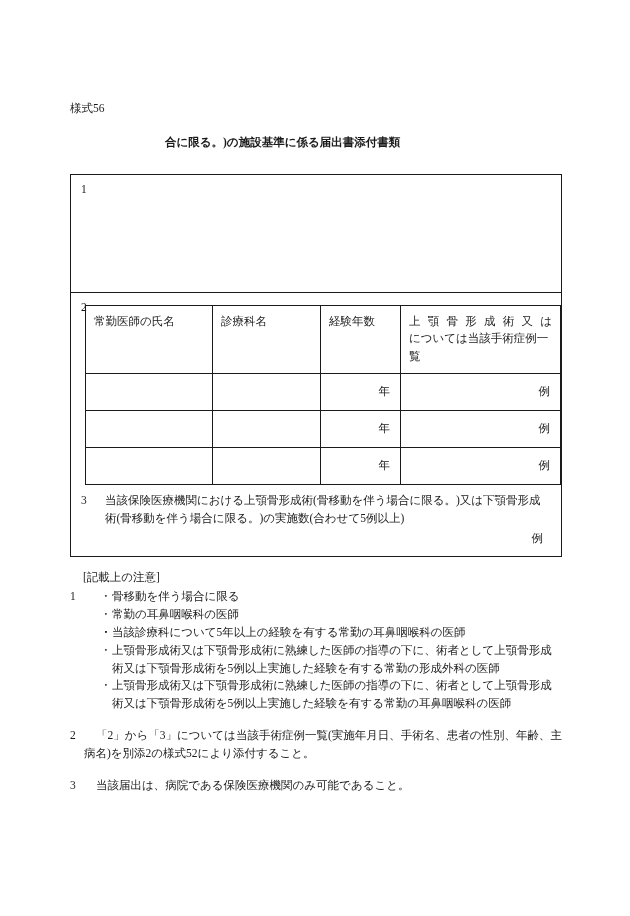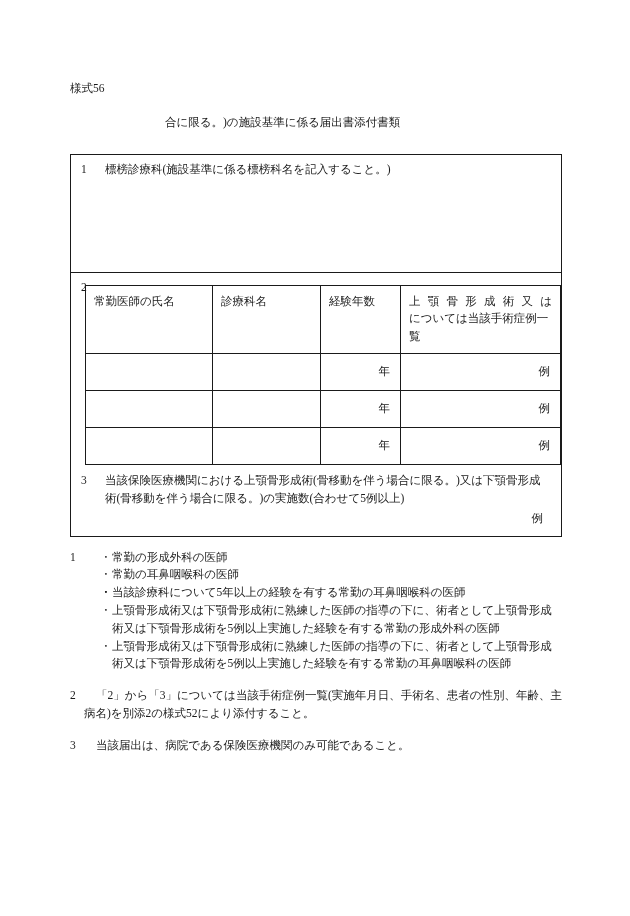--- a/index.html
+++ b/index.html
@@ -9,27 +9,27 @@
     color: #1a1a1a;
     font-family: "Liberation Serif", "DejaVu Serif", serif;
     font-size: 11.5px;
     line-height: 1.55;
     overflow: hidden;
   }
   p { margin: 0; }
   .page {
     box-sizing: border-box;
     width: 630px; height: 916px;
-    padding: 80px 68px 0 70px;
+    padding: 100px 68px 0 70px;
     overflow: hidden;
   }
   .form-number { }
   .doc-title { margin-top: 16px; }
   .doc-title .t1 { margin-left: 45px; }
-  .doc-title .t2 { margin-left: 95px; }
+  .doc-title .t2 { margin-left: 95px; font-weight: bold; }
 
   .main-box {
     margin-top: 22px;
     border: 1.5px solid #1a1a1a;
   }
   .sec1 {
     height: 118px;
     border-bottom: 1px solid #1a1a1a;
     padding: 6px 10px;
     box-sizing: border-box;
@@ -82,21 +82,20 @@
 
   <div class="doc-title">
     <div class="t2">合に限る。)の施設基準に係る届出書添付書類</div>
   </div>
 
   <div class="main-box">
 
     <div class="sec1">
       <p class="hang">
         <span class="num">1</span>
-        <span>標榜診療科(施設基準に係る標榜科名を記入すること。)</span>
       </p>
     </div>
 
     <div class="sec2">
       <p class="hang sec2-label">
         <span class="num">2</span>
       </p>
 
       <table class="doc-table">
         <colgroup>
@@ -143,28 +142,29 @@
       <p class="hang">
         <span class="num">3</span>
         <span>当該保険医療機関における上顎骨形成術(骨移動を伴う場合に限る。)又は下顎骨形成術(骨移動を伴う場合に限る。)の実施数(合わせて5例以上)</span>
       </p>
       <div class="unit-right">例</div>
     </div>
 
   </div>
 
   <div class="notes">
+    <div class="notes-header">[記載上の注意]</div>
 
     <p class="note">
       <span class="num">1</span>
     </p>
 
     <div class="bullets">
       <p class="bullet">
-        <span class="marker">・</span><span>常勤の形成外科の医師</span>
+        <span class="marker">・</span><span>骨移動を伴う場合に限る</span>
       </p>
       <p class="bullet">
         <span class="marker">・</span><span>常勤の耳鼻咽喉科の医師</span>
       </p>
       <p class="bullet">
         <span class="marker">・</span>
       </p>
       <p class="bullet">
         <span class="marker">・</span><span>当該診療科について5年以上の経験を有する常勤の耳鼻咽喉科の医師</span>
       </p>

